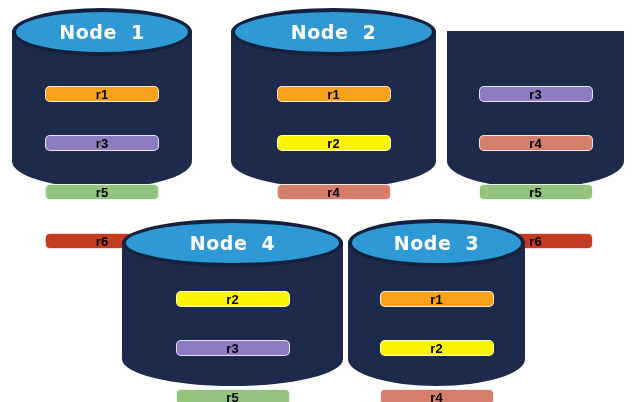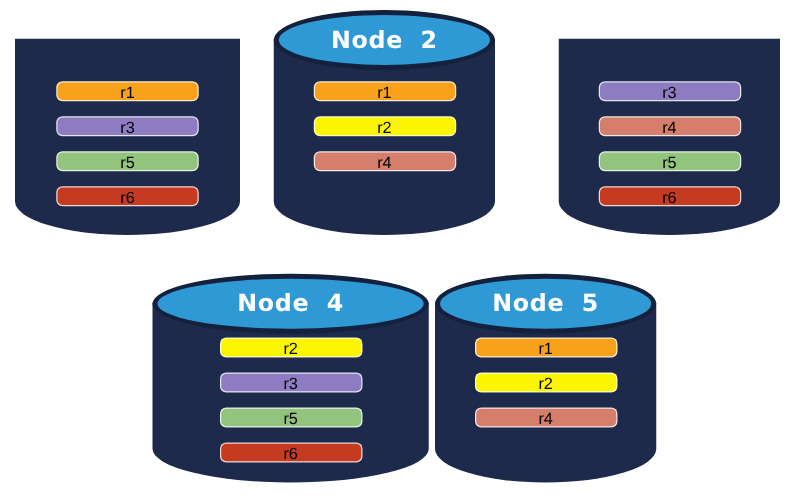--- a/index.html
+++ b/index.html
@@ -6,21 +6,21 @@
   .canvas {
     position: relative;
     width: 638px;
     height: 402px;
     background: #ffffff;
     overflow: hidden;
     font-family: "Liberation Sans", sans-serif;
   }
   .cylinder { position: absolute; }
   .pos1 { left: 12px;  top: 8px;   width: 180px; height: 180px; }
-  .pos2 { left: 219px; top: 8px;   width: 177px; height: 180px; }
+  .pos2 { left: 231px; top: 8px;   width: 177px; height: 180px; padding-left: 28px; }
   .pos3 { left: 447px; top: 8px;   width: 177px; height: 180px; }
   .pos4 { left: 122px; top: 219px; width: 177px; height: 167px; padding-left: 44px; }
   .pos5 { left: 348px; top: 219px; width: 177px; height: 167px; }
 
   .cyl-body {
     position: absolute;
     left: 0; right: 0;
     top: 23px; bottom: 0;
     background: var(--navy);
     border-radius: 0 0 50% 50% / 0 0 27px 27px;
@@ -61,32 +61,36 @@
     box-sizing: border-box;
     width: 114px;
     height: 16px;
     border: 1px solid rgba(255,255,255,0.8);
     border-radius: 5px;
     display: flex;
     align-items: center;
     justify-content: center;
     color: #000000;
     font-family: "Liberation Sans", sans-serif;
-    font-weight: normal;
+    font-weight: bold;
     font-size: 13px;
     line-height: 1;
+    margin-top: 21px;
   }
 </style>
 </head>
 <body>
 
 <div class="canvas" style="--navy: #1E2A4C; --navy-dark: #14213D; --cap: #2F99D6;">
 
 <div class="cylinder pos1">
       <div class="cyl-body"></div>
+      <div class="cyl-top">
+        <span class="node-label">Node 1</span>
+      </div>
       <div class="bars">
 
       <div class="bar" style="background: rgb(248, 161, 27);">r1</div>
         <div class="bar" style="background: rgb(142, 124, 195);">r3</div>
         <div class="bar" style="background: rgb(147, 196, 125);">r5</div>
         <div class="bar" style="background: rgb(197, 59, 33);">r6</div>
       </div>
     </div>
     <div class="cylinder pos2">
       <div class="cyl-body"></div>
@@ -119,21 +123,21 @@
 
       <div class="bar" style="background: rgb(252, 245, 0);">r2</div>
         <div class="bar" style="background: rgb(142, 124, 195);">r3</div>
         <div class="bar" style="background: rgb(147, 196, 125);">r5</div>
         <div class="bar" style="background: rgb(197, 59, 33);">r6</div>
       </div>
     </div>
     <div class="cylinder pos5">
       <div class="cyl-body"></div>
       <div class="cyl-top">
-        <span class="node-label">Node 5</span>
+        <span class="node-label">Node 3</span>
       </div>
       <div class="bars">
 
       <div class="bar" style="background: rgb(248, 161, 27);">r1</div>
         <div class="bar" style="background: rgb(252, 245, 0);">r2</div>
         <div class="bar" style="background: rgb(213, 126, 108);">r4</div>
       </div>
     </div>
   </div>
 

